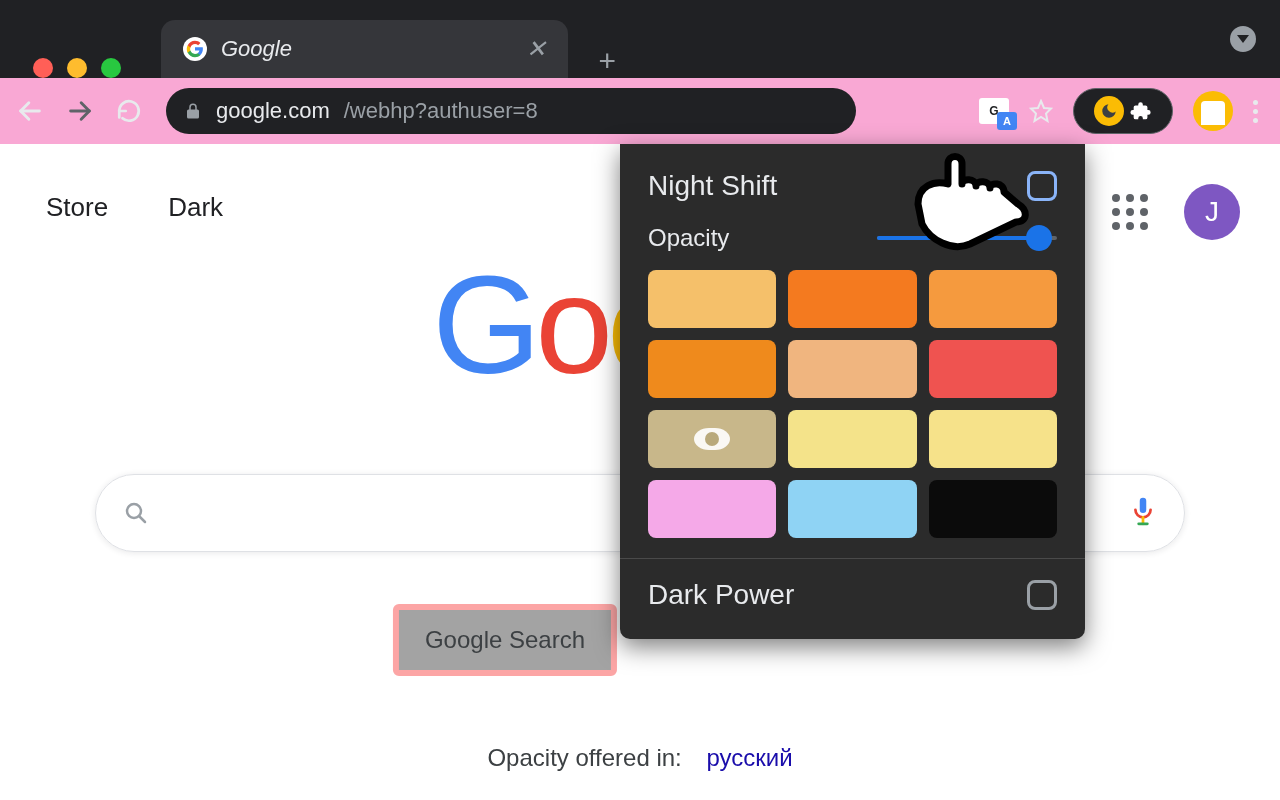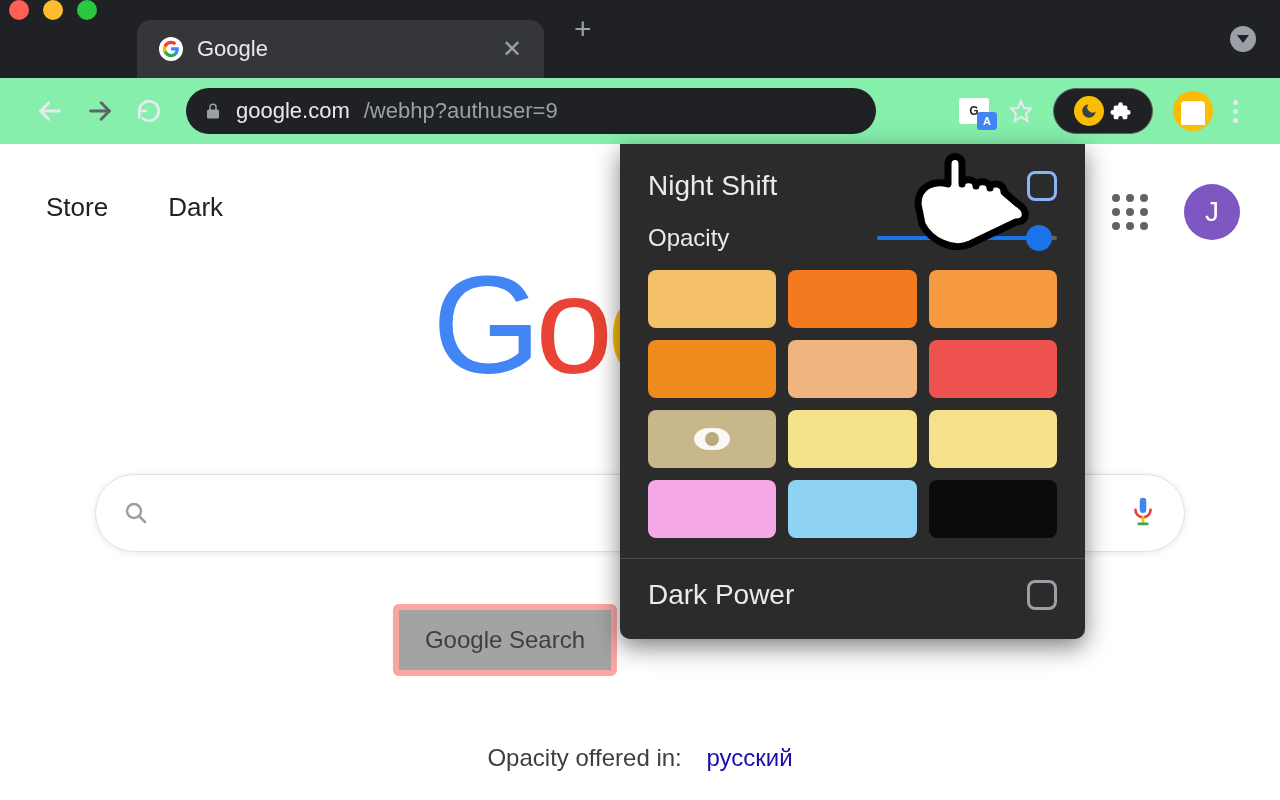--- a/index.html
+++ b/index.html
@@ -1,31 +1,31 @@
 <!DOCTYPE html>
 <html><head>
 <meta charset="utf-8">
 <style>
   * { box-sizing: border-box; margin: 0; padding: 0; }
   html, body { width: 1280px; height: 800px; font-family: Arial, Helvetica, sans-serif; background: #fff; overflow: hidden; }
   
-  .window-bar { height: 78px; background: #202124; display: flex; align-items: flex-start; padding: 0 9px; position: relative; }
+  .window-bar { height: 78px; background: #202124; display: flex; align-items: flex-end; padding: 0 33px; position: relative; font-style: italic; }
   .traffic { display: flex; gap: 14px; align-items: center; margin-right: 40px; }
   .traffic div { width: 20px; height: 20px; border-radius: 50%; }
   .tab { display: flex; align-items: center; background: #35363a; border-radius: 14px 14px 0 0; height: 58px; padding: 0 22px; margin-top: 20px; gap: 14px; }
   .tab .favicon { width: 24px; height: 24px; border-radius: 50%; background: #fff; display:flex; align-items:center; justify-content:center; }
   .tab .favicon svg { width: 18px; height: 18px; }
   .tab-title { color: #e8eaed; font-size: 22px; margin-right: 220px; }
   .tab-close { color: #9aa0a6; font-size: 24px; cursor: pointer; }
   .newtab { color: #9aa0a6; font-size: 30px; margin-left: 30px; margin-top: 12px; cursor: pointer; }
   .window-right { position: absolute; right: 24px; top: 26px; }
   .chevron-circle { width: 26px; height: 26px; border-radius: 50%; background: #9aa0a6; display:flex; align-items:center; justify-content:center; }
   .chevron-circle::after { content:''; border-left:6px solid transparent; border-right:6px solid transparent; border-top:8px solid #202124; }
 
-  .url-bar { height: 66px; background: #86efac; display:flex; align-items:center; padding: 0 36px; gap: 14px; }
+  .url-bar { height: 66px; background: #f9a8d4; display:flex; align-items:center; padding: 0 16px; gap: 14px; }
   .nav-btn { color: #e8eaed; width: 36px; text-align:center; cursor:pointer; }
   .nav-btn.disabled { color: #5f6368; }
   .omnibox { flex: 0 0 690px; height: 46px; background: #202124; border-radius: 23px; display:flex; align-items:center; padding: 0 18px; gap: 14px; color: #e8eaed; font-size: 22px; }
   .omnibox .lock { color: #9aa0a6; }
   .omnibox .path { color: #9aa0a6; }
   .url-right { margin-left: auto; display:flex; align-items:center; gap: 20px; padding-right: 6px; }
   .ext-pill { width: 100px; height: 46px; background: #202124; border-radius: 30px; display:flex; align-items:center; justify-content:center; gap:6px; border:1px solid #5f6368; }
   .ext-circle { width: 30px; height: 30px; border-radius: 50%; background: #fbbc04; display:flex; align-items:center; justify-content:center; font-size:16px; }
   .puzzle { color: #fff; font-size: 22px; }
   .avatar-chip { width: 40px; height: 40px; border-radius:50%; background:#fbbc04; display:flex; align-items:center; justify-content:flex-end; overflow:hidden; }
@@ -130,21 +130,21 @@
         <polyline points="3 18 3 12 9 12" fill="none"></polyline>
       </svg>
   </div>
   <div class="omnibox">
     <span class="lock">
       <svg width="18" height="20" viewBox="0 0 24 24" fill="#9aa0a6">
           <path d="M12 2a5 5 0 0 0-5 5v3H6a2 2 0 0 0-2 2v8a2 2 0 0 0 2 2h12a2 2 0 0 0 2-2v-8a2 2 0 0 0-2-2h-1V7a5 5 0 0 0-5-5zm-3 5a3 3 0 1 1 6 0v3H9V7z"></path>
         </svg>
     </span>
     <span>google.com</span>
-      <span class="path">/webhp?authuser=9</span>
+      <span class="path">/webhp?authuser=8</span>
   </div>
   <div class="url-right">
     <div class="translate-icon">
         <span>G</span>
       </div>
     <div style="color:#e8eaed;font-size:24px">
       <svg width="24" height="24" viewBox="0 0 24 24" fill="none" stroke="#e8eaed" stroke-width="2">
           <polygon points="12 2 15 9 22 9.5 17 14.5 18.5 22 12 18 5.5 22 7 14.5 2 9.5 9 9"></polygon>
         </svg>
     </div>

